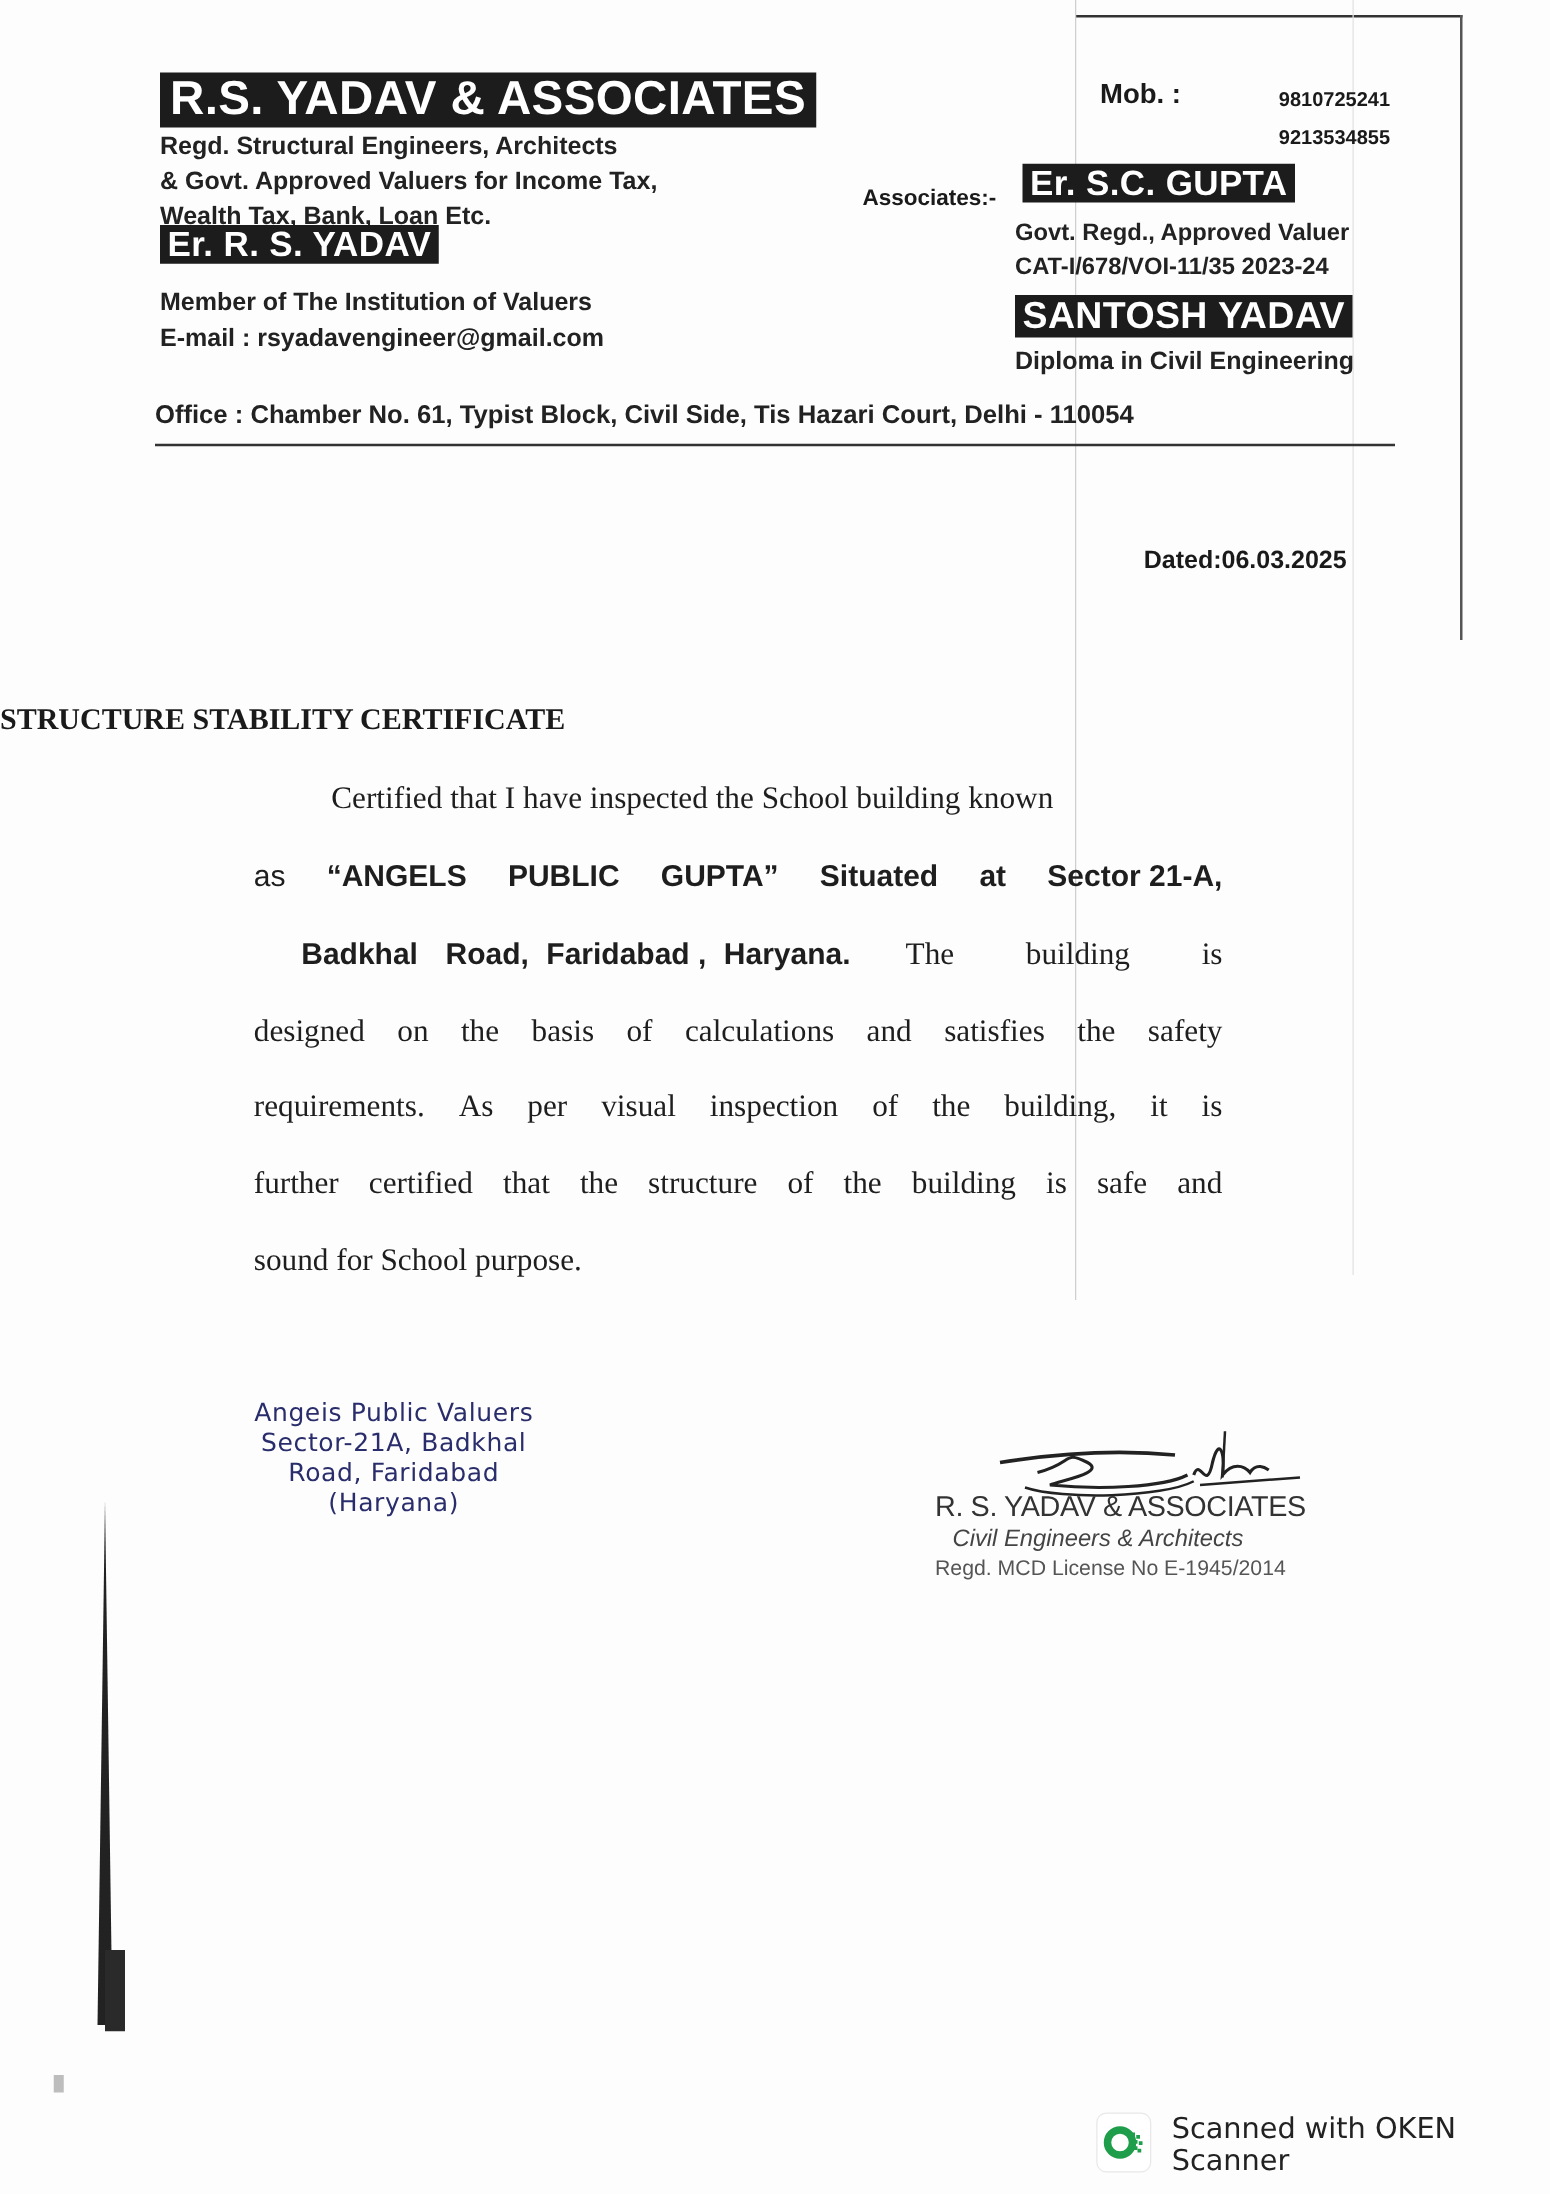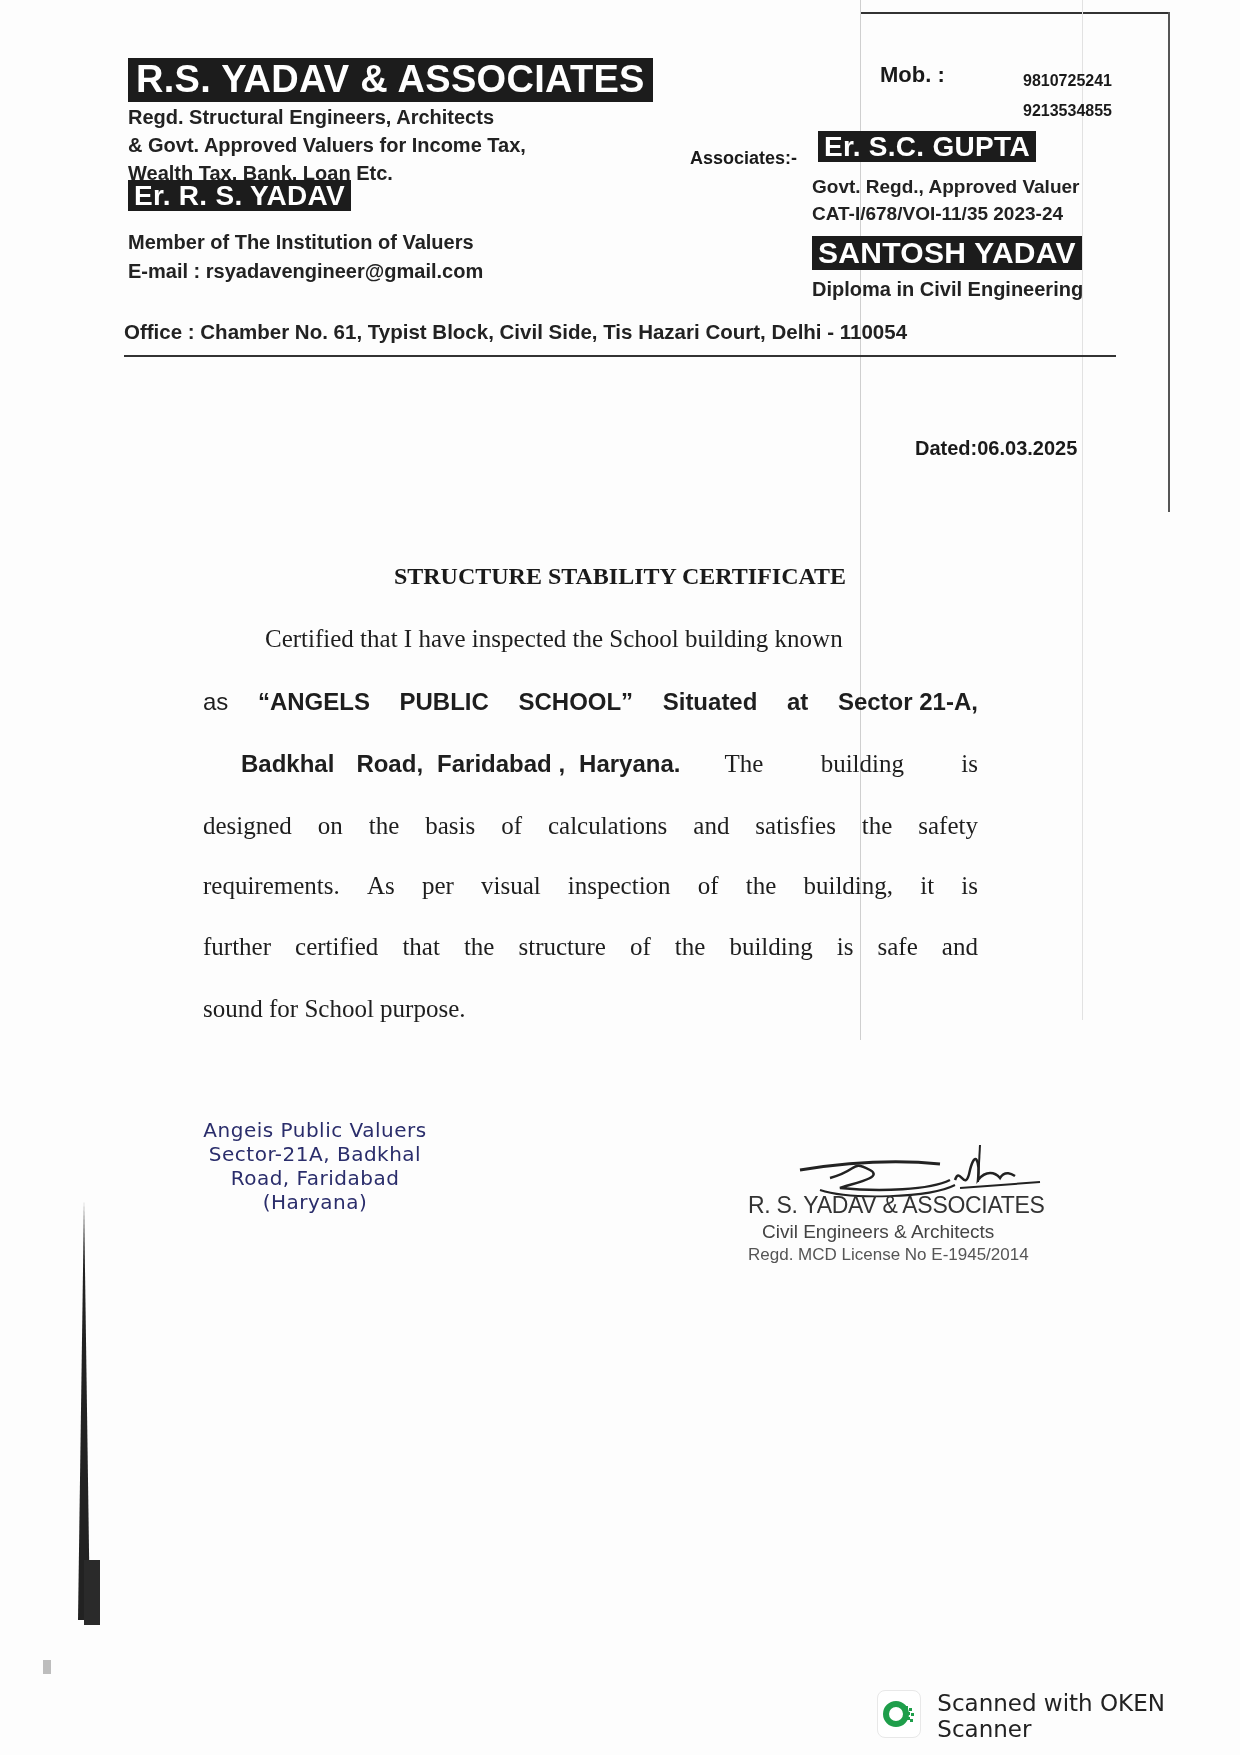--- a/index.html
+++ b/index.html
@@ -37,41 +37,41 @@
     .gupta-banner { left: 818px; top: 131px; font-size: 28px; padding: 1px 6px; }
     .gupta-desc { left: 812px; top: 173px; font-size: 19px; font-weight: bold; line-height: 27px; color: #222; }
     .santosh-banner { left: 812px; top: 236px; font-size: 30px; padding: 1px 6px; }
     .santosh-desc { left: 812px; top: 278px; font-size: 20px; font-weight: bold; color: #222; }
     .office { left: 124px; top: 320px; font-size: 20.5px; font-weight: bold; color: #222; }
     .hdr-rule { left: 124px; top: 355px; width: 992px; height: 2px; background: #333; }
 
     .dated { left: 915px; top: 437px; font-size: 20px; font-weight: bold; }
 
     .title {
-      left: 0; width: 1240px; top: 563px; text-align: center; padding-left: 0;
+      left: 0; width: 1240px; top: 563px; text-align: left; padding-left: 0;
       font-family: "Liberation Serif", serif; font-weight: bold; font-size: 24px;
       text-decoration: underline; text-underline-offset: 4px;
     }
     .title span { display: inline-block; margin-left: 0px; }
 
     .para { left: 203px; width: 775px; font-size: 25px; color: #1e1e1e; }
     .serif { font-family: "Liberation Serif", serif; }
     .sansb { font-family: "Liberation Sans", sans-serif; font-weight: bold; font-size: 24px; }
     .line { position: absolute; left: 0; width: 775px; white-space: nowrap; }
     .just { display: flex; justify-content: space-between; }
 
     .stamp-left {
       left: 185px; top: 1118px; width: 260px; text-align: center; color: #2a2d6b;
       font-family: "DejaVu Sans", sans-serif; font-size: 20px; line-height: 24px; letter-spacing: 0.5px;
     }
     .signature { left: 790px; top: 1140px; }
     .stamp-right { left: 748px; top: 1192px; width: 300px; text-align: left; color: #333;
       font-family: "Liberation Sans", sans-serif; }
     .stamp-right .s1 { font-size: 23px; letter-spacing: -0.3px; }
-    .stamp-right .s2 { font-size: 19px; color: #444; margin-left: 14px; margin-top: 2px; }
+    .stamp-right .s2 { font-size: 19px; color: #444; margin-left: 14px; margin-top: 2px; font-style: italic; }
     .stamp-right .s3 { font-size: 17px; color: #555; margin-top: 2px; }
 
     .oken { left: 877px; top: 1690px; display: flex; align-items: flex-start; }
     .oken-logo {
       width: 46px; height: 46px; border-radius: 8px; background: #fff;
       border: 1px solid #e8e8e8; display: flex; align-items: center; justify-content: center;
     }
     .oken-text { margin-left: 16px; font-family: "DejaVu Sans", sans-serif; font-size: 23px; color: #222; }
   </style>
 </head>
@@ -120,21 +120,21 @@
   <span>STRUCTURE STABILITY CERTIFICATE</span>
 </div>
 
 <div class="abs para" style="top:0;">
   <div class="line serif" style="top:625px; left:62px; width:713px;">Certified that I have inspected the School building known</div>
 
   <div class="line just" style="top:688px;">
     <span class="sansb" style="font-weight:normal;">as</span>
     <span class="sansb">“ANGELS</span>
     <span class="sansb">PUBLIC</span>
-    <span class="sansb">SCHOOL”</span>
+    <span class="sansb">GUPTA”</span>
     <span class="sansb">Situated</span>
     <span class="sansb">at</span>
     <span class="sansb">Sector 21-A,</span>
   </div>
 
   <div class="line" style="top:750px; left:38px; width:737px; display:flex; align-items:baseline;">
     <span class="sansb" style="margin-right:22px;">Badkhal</span>
     <span class="sansb" style="margin-right:14px;">Road,</span>
     <span class="sansb" style="margin-right:14px;">Faridabad ,</span>
     <span class="sansb" style="margin-right:44px;">Haryana.</span>

